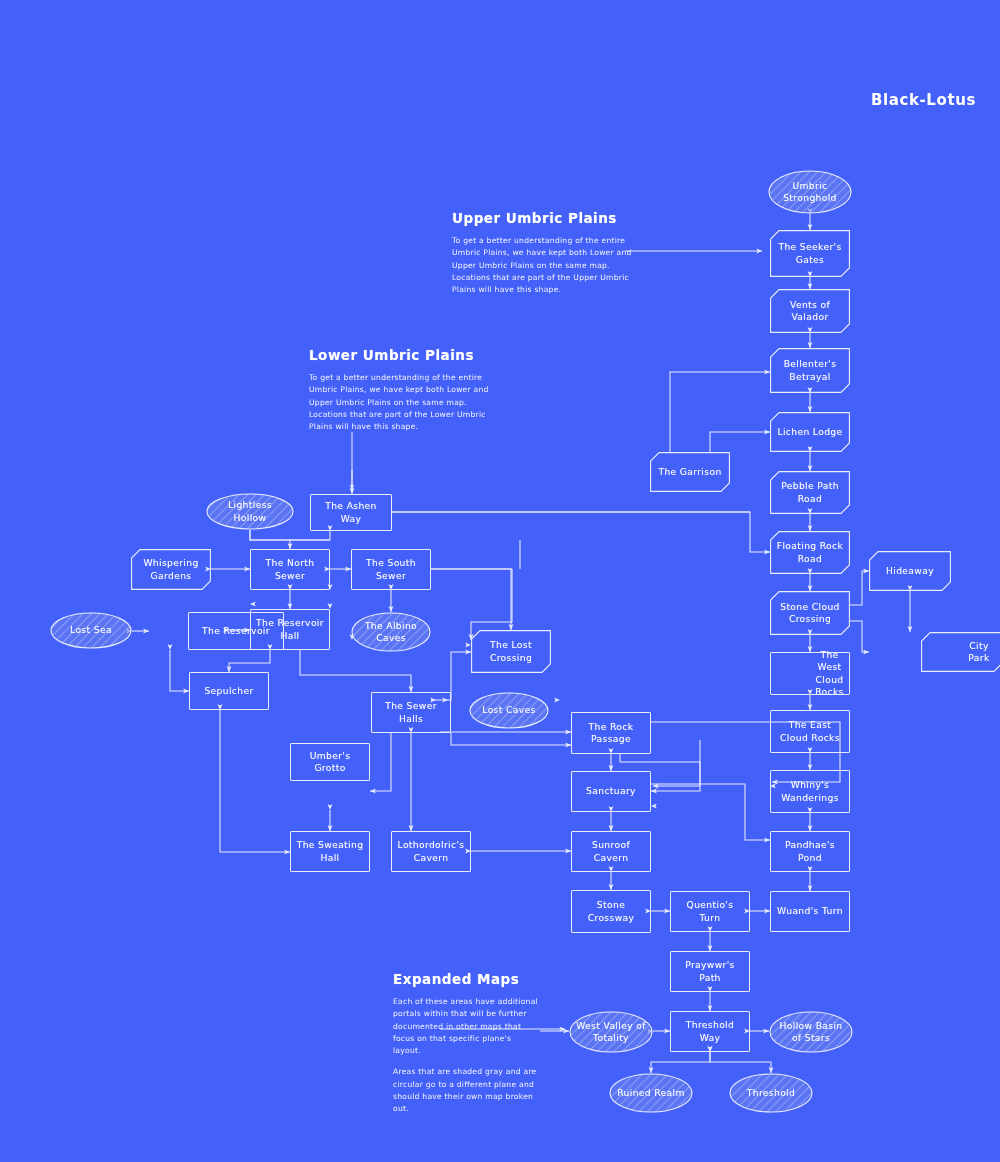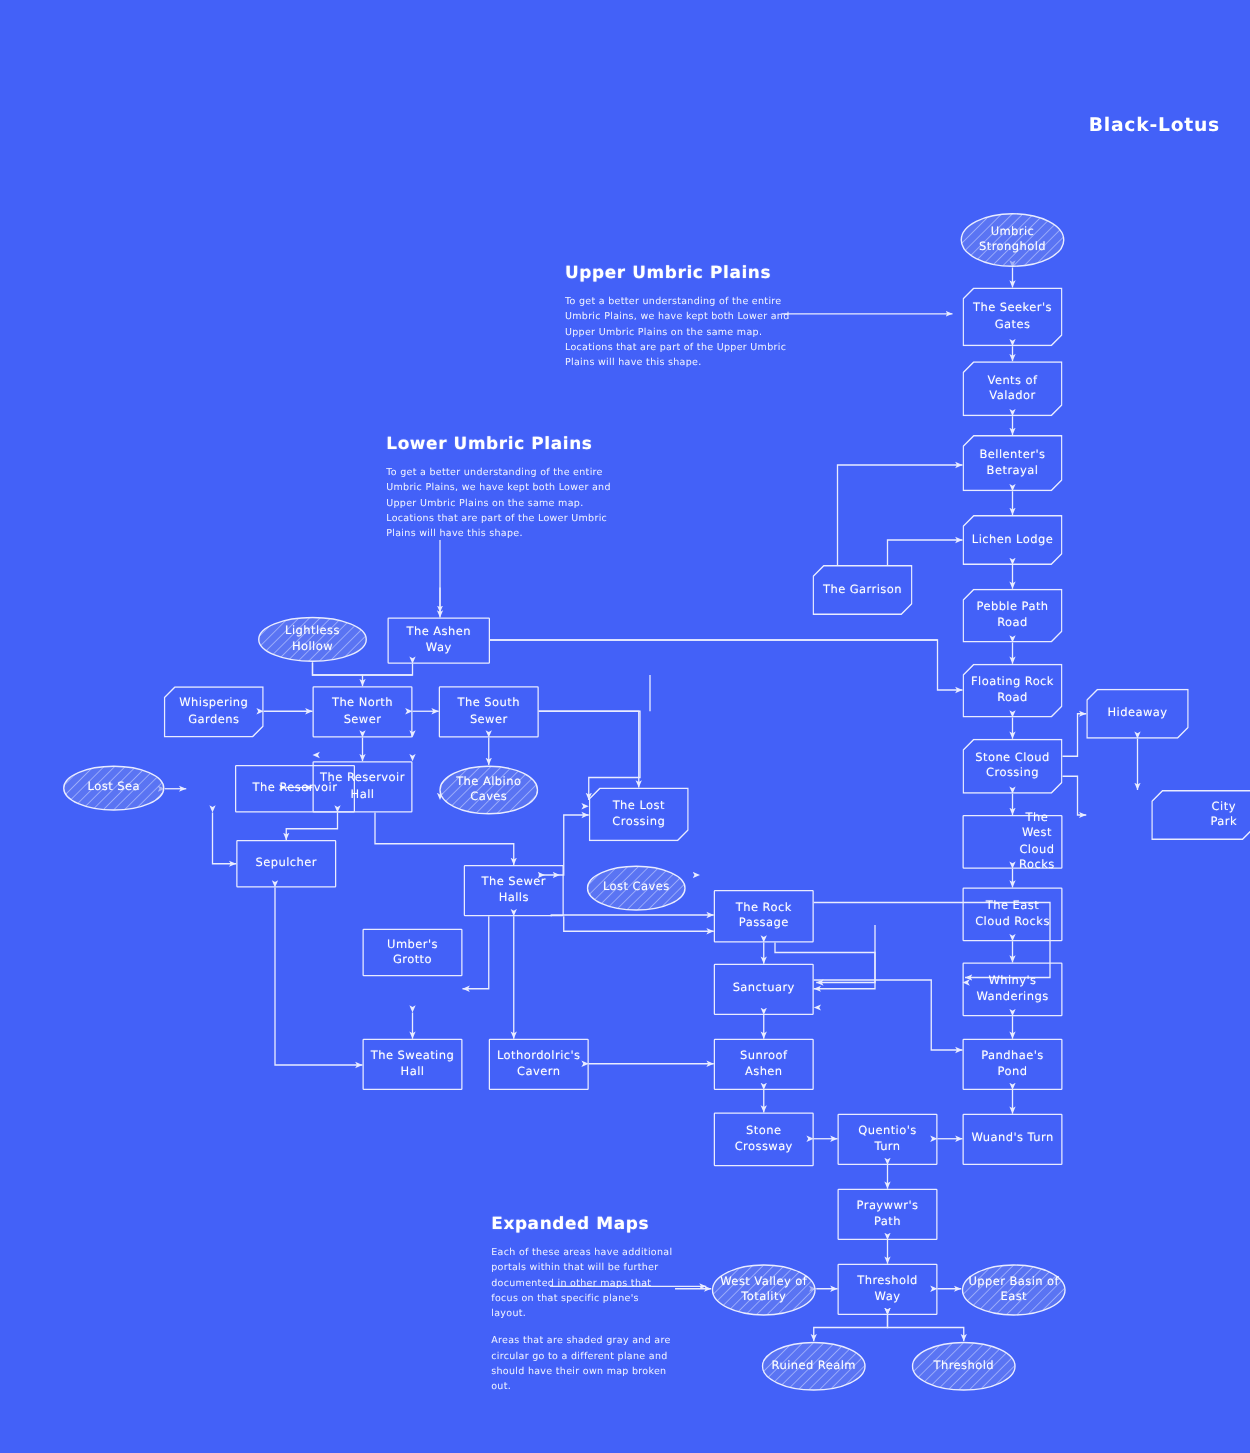--- a/index.html
+++ b/index.html
@@ -435,21 +435,21 @@
       <div class="node lower" style="left: 290px; top: 743px; width: 80px; height: 38px;">
         <span class="lbl">Umber's Grotto</span>
       </div>
       <div class="node lower" style="left: 290px; top: 831px; width: 80px; height: 41px;">
         <span class="lbl">The Sweating Hall</span>
       </div>
       <div class="node lower" style="left: 391px; top: 831px; width: 80px; height: 41px;">
         <span class="lbl">Lothordolric's Cavern</span>
       </div>
       <div class="node lower" style="left: 571px; top: 831px; width: 80px; height: 41px;">
-        <span class="lbl">Sunroof Ashen</span>
+        <span class="lbl">Sunroof Cavern</span>
       </div>
       <div class="node lower" style="left: 571px; top: 890px; width: 80px; height: 43px; justify-content: flex-end;">
         <span class="lbl">Stone Crossway</span>
       </div>
       <div class="node lower" style="left: 670px; top: 891px; width: 80px; height: 41px;">
         <span class="lbl">Quentio's Turn</span>
       </div>
       <div class="node lower" style="left: 670px; top: 951px; width: 80px; height: 41px;">
         <span class="lbl">Praywwr's Path</span>
       </div>
@@ -481,21 +481,21 @@
         <path d="M0,0.6 L5.6,3 L0,5.4 L1.4,3 Z" fill="#e9ecff"></path>
       </marker>
       <pattern id="hatch" width="6" height="6" patternUnits="userSpaceOnUse" patternTransform="rotate(45)">
         <rect width="6" height="6" fill="#6d83ef" fill-opacity="0.55"></rect>
         <line x1="0" y1="0" x2="0" y2="6" stroke="#cdd6ff" stroke-opacity="0.65" stroke-width="1.3"></line>
       </pattern>
     </defs>
             <ellipse cx="42" cy="21" rx="41" ry="20" fill="url(#hatch)" stroke="#e9ecff" stroke-width="1.1" vector-effect="non-scaling-stroke"></ellipse>
           </svg>
         </span>
-        <span class="lbl">Upper Basin of East</span>
+        <span class="lbl">Hollow Basin of Stars</span>
       </div>
       <div class="node ell" style="left: 609px; top: 1073px; width: 84px; height: 40px;">
         <span class="shape">
           <svg viewBox="0 0 84 40" preserveAspectRatio="none">
             <defs>
       <marker id="ar" markerWidth="7" markerHeight="7" refX="5.6" refY="3" orient="auto">
         <path d="M0,0.6 L5.6,3 L0,5.4 L1.4,3 Z" fill="#e9ecff"></path>
       </marker>
       <pattern id="hatch" width="6" height="6" patternUnits="userSpaceOnUse" patternTransform="rotate(45)">
         <rect width="6" height="6" fill="#6d83ef" fill-opacity="0.55"></rect>

